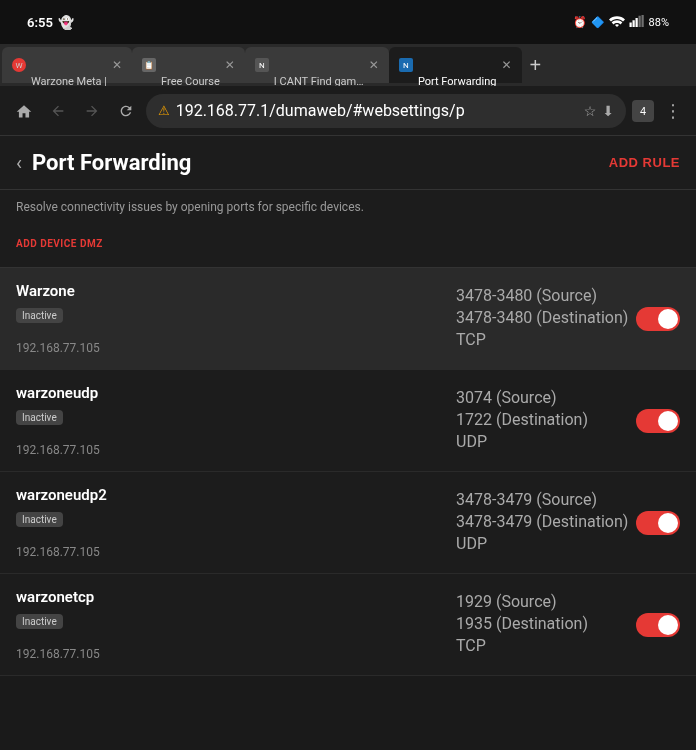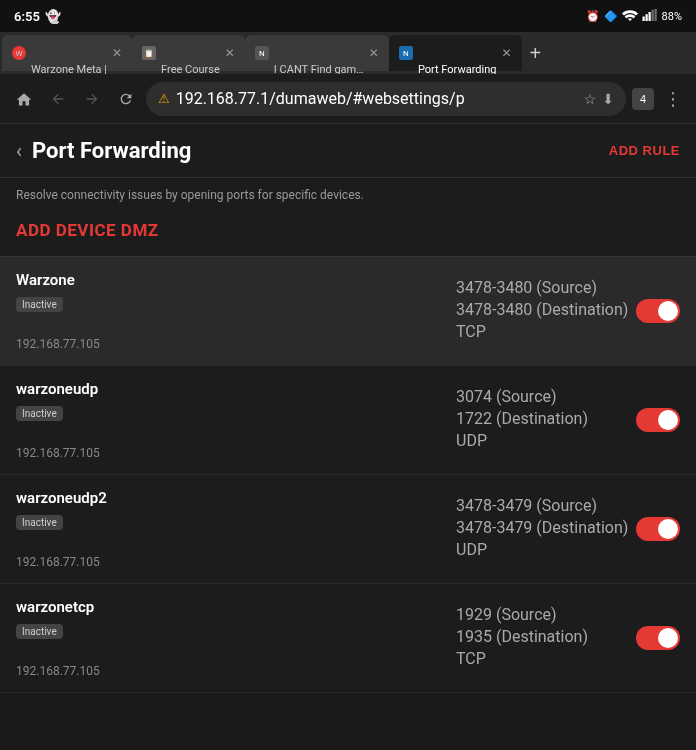--- a/index.html
+++ b/index.html
@@ -12,22 +12,22 @@
       color: #fff;
       overflow-x: hidden;
     }
 
     
     .status-bar {
       background: #111;
       display: flex;
       justify-content: space-between;
       align-items: center;
-      padding: 6px 14px;
-      height: 32px;
+      padding: 6px 27px;
+      height: 44px;
       gap: 48px;
     }
     .status-left {
       display: flex;
       align-items: center;
       gap: 6px;
       font-size: 13px;
       font-weight: 600;
       color: #fff;
     }
@@ -205,21 +205,21 @@
       color: #999;
     }
 
     
     .dmz-btn {
       background: #1c1c1c;
       padding: 4px 16px 16px;
     }
     .dmz-btn span {
       color: #e53935;
-      font-size: 17px;
+      font-size: 10px;
       font-weight: 700;
       letter-spacing: 0.5px;
       cursor: pointer;
     }
 
     
     .divider {
       height: 1px;
       background: #333;
       margin: 0;
@@ -248,21 +248,21 @@
       color: #fff;
       margin-bottom: 4px;
     }
     .rule-badge {
       display: inline-block;
       background: #444;
       color: #ccc;
       font-size: 10px;
       padding: 2px 6px;
       border-radius: 4px;
-      margin-bottom: 11px;
+      margin-bottom: 4px;
     }
     .rule-ip {
       font-size: 12px;
       color: #888;
       margin-top: 14px;
     }
     .rule-ports {
       text-align: left;
       font-size: 16px;
       color: #aaa;

